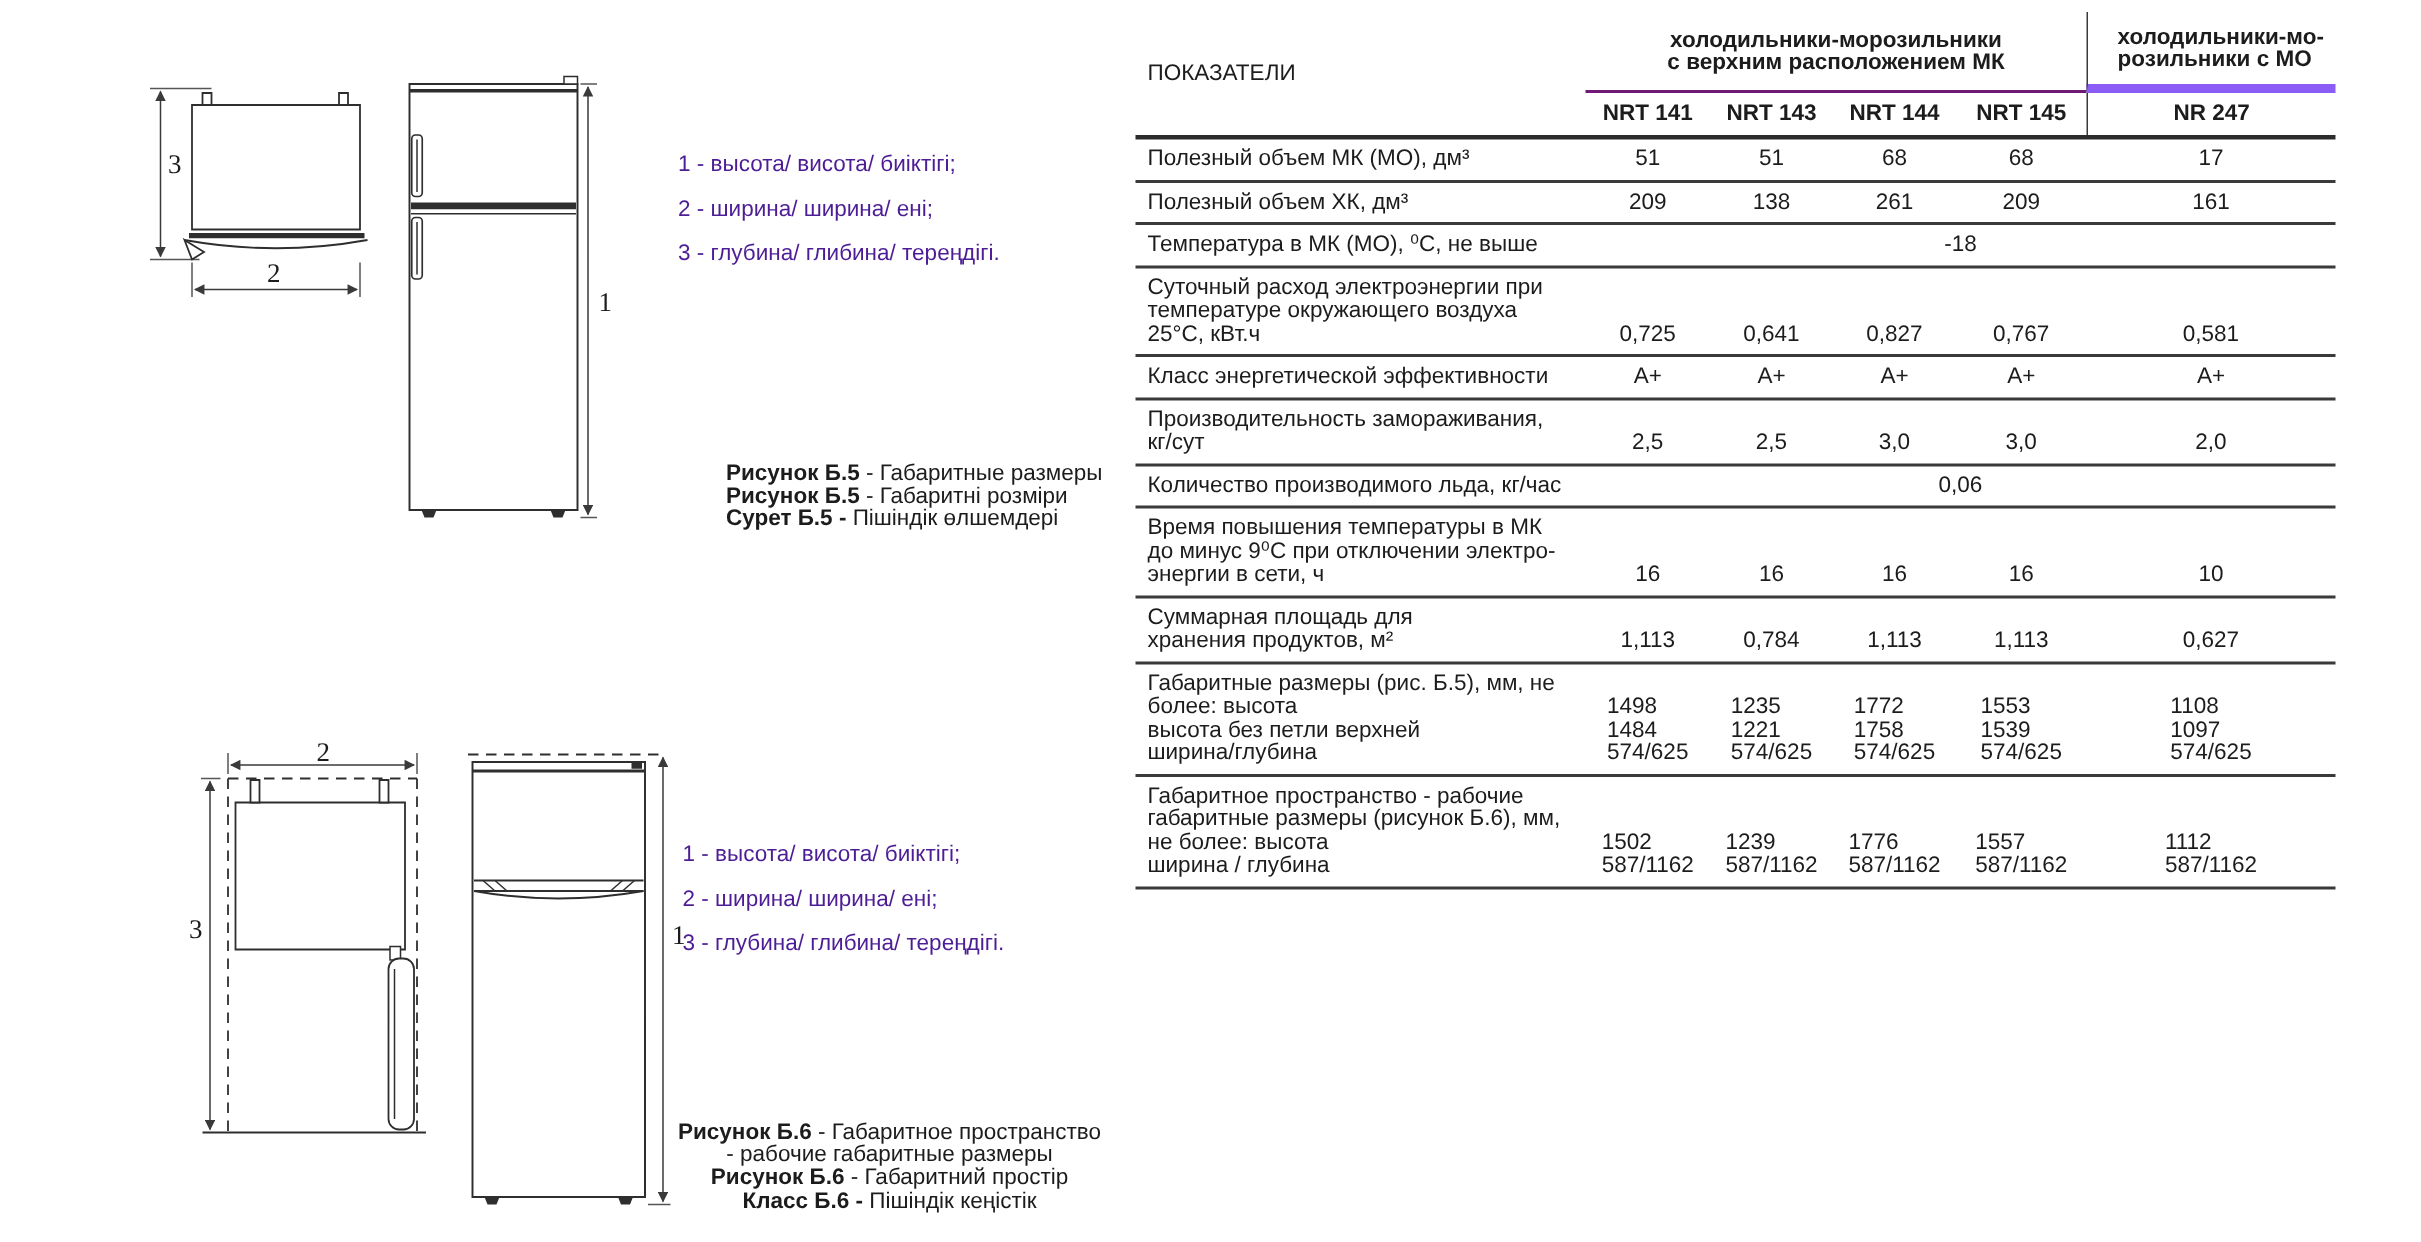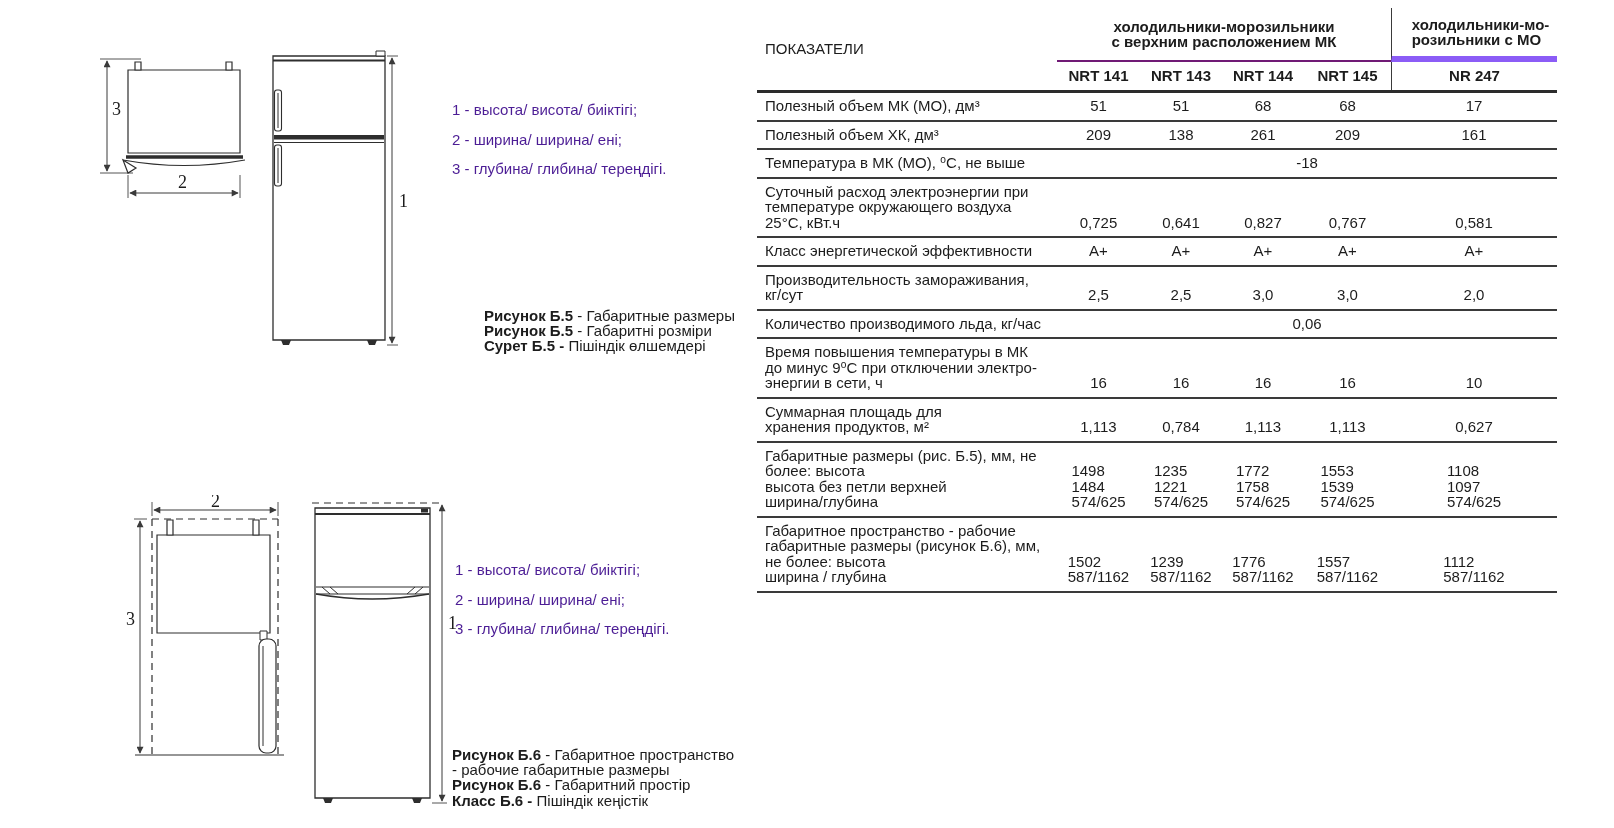--- a/index.html
+++ b/index.html
@@ -139,21 +139,21 @@
   <text class="dimtext" x="86" y="12">2</text>
   <text class="dimtext" x="1" y="130">3</text>
   <text class="dimtext" x="323" y="134">1</text>
 </svg>
 
 <div class="legend" id="legend-b6" style="left:455px;top:562px;">
     <div class="legend-item">1 - высота/ висота/ биіктігі;</div>
     <div class="legend-item">2 - ширина/ ширина/ ені;</div>
     <div class="legend-item">3 - глубина/ глибина/ тереңдігі.</div>
   </div>
-<div class="caption" id="caption-b6" style="left:452px;top:747px;">
+<div class="caption" id="caption-b6" style="left:452px;top:747px;text-align:center;">
     <div><b>Рисунок Б.6</b><span> - Габаритное пространство</span></div>
     <div><b></b><span>- рабочие габаритные размеры</span></div>
     <div><b>Рисунок Б.6</b><span> - Габаритний простір</span></div>
     <div><b>Класс Б.6 -</b><span> Пішіндік кеңістік</span></div>
   </div>
 
 <div id="spec-table">
   <div id="thead">
     <div class="h-col">ПОКАЗАТЕЛИ</div>
     <div class="h-g1">холодильники-морозильники

